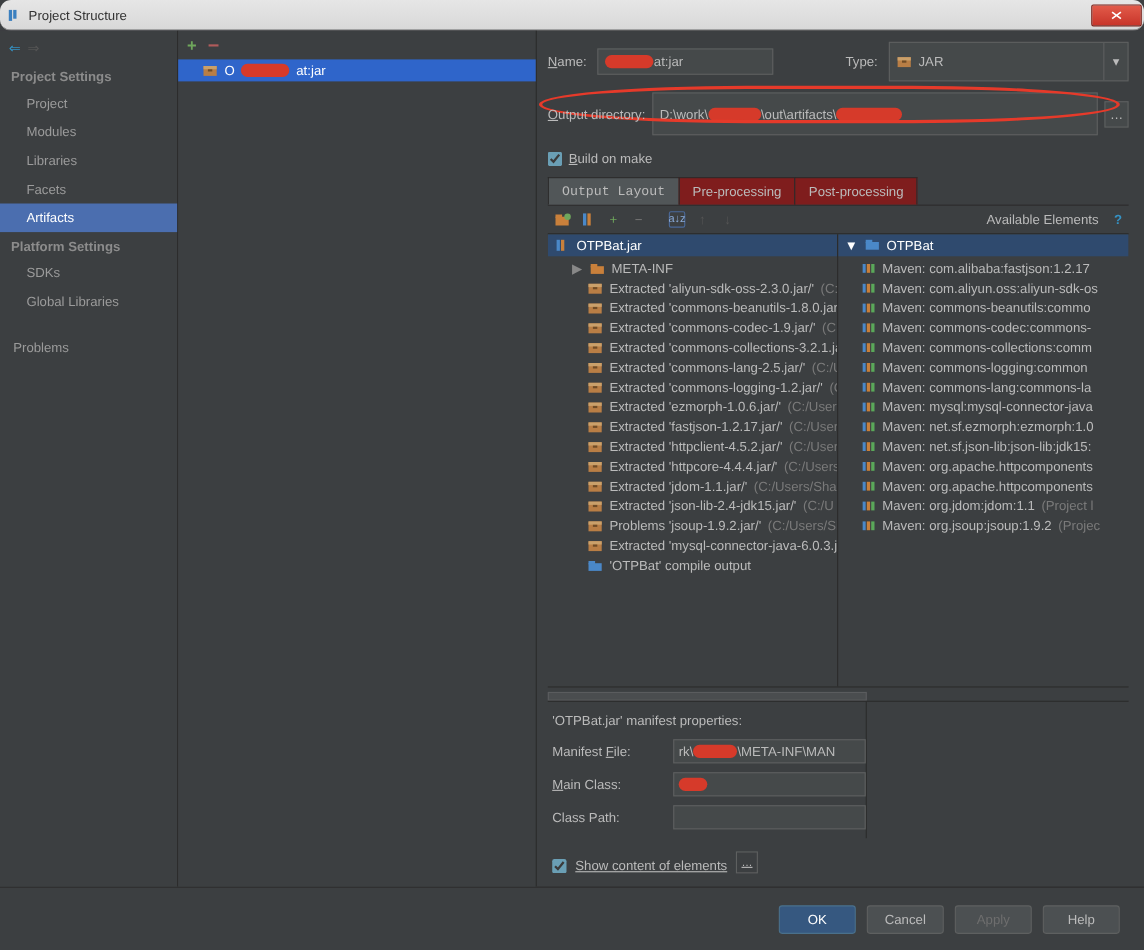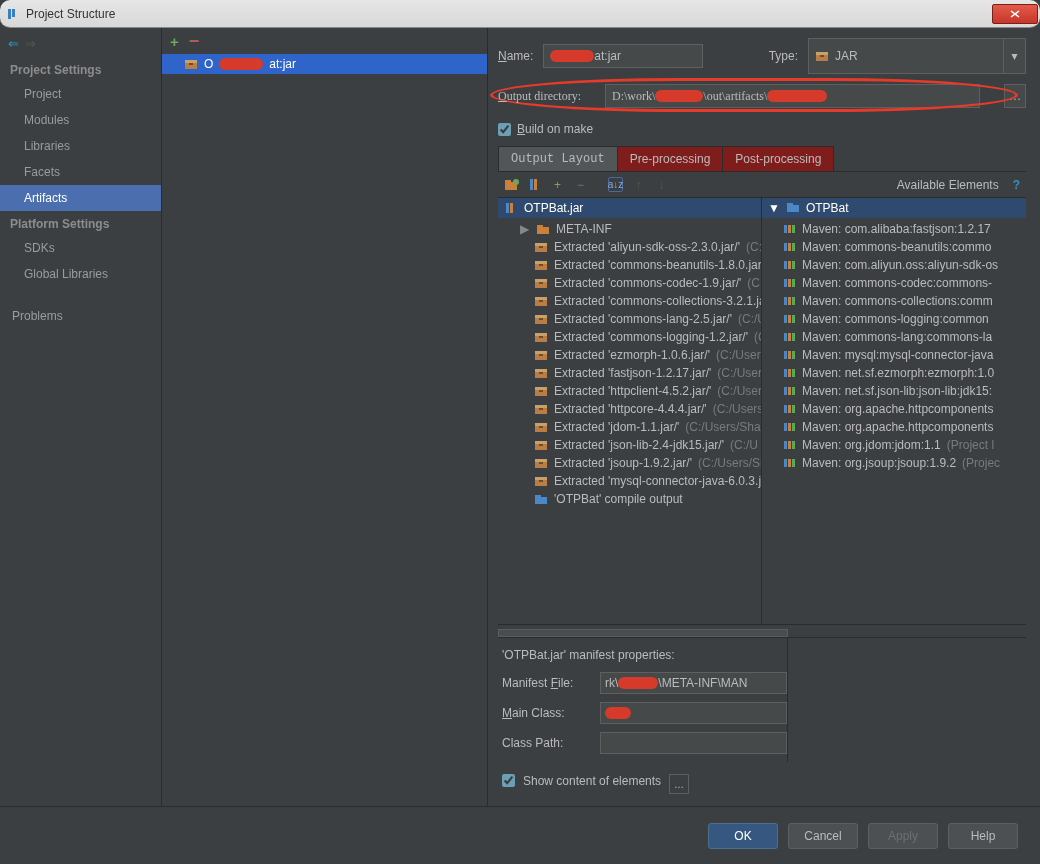--- a/index.html
+++ b/index.html
@@ -100,24 +100,24 @@
   .formrow { display:flex; align-items:center; gap:10px; margin-bottom:10px;}
   .formrow label { color:#bbb; }
   .formrow label u { text-decoration: underline; }
   .txt {
     background:#45494a; border:1px solid #5e6060; color:#bbb;
     height:24px; padding:0 6px; font-size:12px;
   }
   .select { display:flex; align-items:center; background:#45494a; border:1px solid #5e6060;
     height:36px; padding:0 6px; gap:6px; flex:1; position:relative;}
   .select .caret { position:absolute; right:0; top:0; width:22px; height:100%; border-left:1px solid #5e6060; display:flex; align-items:center; justify-content:center;}
-  .outrow { display:flex; align-items:center; gap:24px; margin-bottom:10px; position:relative;font-family:Liberation Serif, serif;}
+  .outrow { display:flex; align-items:center; gap:6px; margin-bottom:10px; position:relative;}
   .outrow .outfield {
     flex:1; display:flex; align-items:center; background:#45494a; border:1px solid #5e6060;
-    height:24px; padding:0 6px; overflow:hidden; white-space:nowrap;
+    height:39px; padding:0 6px; overflow:hidden; white-space:nowrap;
   }
   .outrow .browse { width:22px; height:24px; background:#45494a; border:1px solid #5e6060; display:flex; align-items:center; justify-content:center; color:#bbb;}
   .redoval {
     position:absolute; left:-8px; right:8px; top:-6px; height:34px;
     border:3px solid #e63a2a; border-radius:50%/70%; pointer-events:none;
   }
   .chkrow { display:flex; align-items:center; gap:6px; margin:4px 0 10px;}
   input[type=checkbox]{ width:13px; height:13px; accent-color:#6a9fb5;}
   
   .tabs { display:flex; border-bottom:1px solid #2b2b2b; }
@@ -146,27 +146,27 @@
   .node .caret { color:#888; width:10px;}
   .node .txtlbl { color:#bbb;}
   .node .path { color:#7a7a7a;}
   .libico { width:12px; height:10px; }
   .manifestbox {
     border-right:1px solid #2b2b2b;
     width:290px;
     padding:10px 0 0 4px;
   }
   .manifestbox .mtitle { color:#bbb; margin-bottom:10px;}
-  .manifestbox .mrow { display:flex; align-items:center; gap:8px; margin-bottom:8px;}
+  .manifestbox .mrow { display:flex; align-items:center; gap:20px; margin-bottom:8px;}
   .manifestbox .mrow label { width:90px;}
   .manifestbox .mrow .mfld {
     flex:1; background:#45494a; border:1px solid #5e6060; height:22px; display:flex; align-items:center; padding:0 4px; overflow:hidden; white-space:nowrap;
   }
   .bottombar { display:flex; gap:10px; border-top:1px solid #2b2b2b;}
-  .contentchk { padding:12px 4px 8px; display:flex; align-items:flex-start; gap:8px;}
+  .contentchk { padding:12px 4px 8px; display:flex; align-items:flex-end; gap:8px;text-decoration:underline;}
   .contentchk .browse2 { width:20px; height:20px; border:1px solid #5e6060; display:flex; align-items:center; justify-content:center; color:#bbb; font-size:10px;}
   .mhandle { height:8px; background:#4a4d4f; border:1px solid #5a5c5e; margin-top:4px; width:290px; }
   svg { display:block;}
 </style>
 </head>
 <body>
 
 <div class="titlebar">
   <div class="left">
     <span class="logo">
@@ -450,21 +450,21 @@
                 <span class="path"> (C:/U</span>
               </div>
               <div class="node indent2">
                 <span>
                   <svg width="14" height="12">
                     <rect x="1" y="2" width="12" height="9" fill="#b97e45"></rect>
                     <rect x="1" y="2" width="12" height="3" fill="#caa06a"></rect>
                     <rect x="5" y="5" width="4" height="2" fill="#704c26"></rect>
                   </svg>
                 </span>
-                <span class="txtlbl">Extracted 'jsoup-1.9.2.jar/'</span>
+                <span class="txtlbl">Problems 'jsoup-1.9.2.jar/'</span>
                 <span class="path"> (C:/Users/Sh</span>
               </div>
               <div class="node indent2">
                 <span>
                   <svg width="14" height="12">
                     <rect x="1" y="2" width="12" height="9" fill="#b97e45"></rect>
                     <rect x="1" y="2" width="12" height="3" fill="#caa06a"></rect>
                     <rect x="5" y="5" width="4" height="2" fill="#704c26"></rect>
                   </svg>
                 </span>
@@ -507,31 +507,31 @@
               <span class="txtlbl">Maven: com.alibaba:fastjson:1.2.17</span>
             </div>
             <div class="node indent1">
               <span class="libico">
                 <svg width="12" height="10">
                   <rect x="0" y="1" width="3" height="8" fill="#4a88c8"></rect>
                   <rect x="4" y="1" width="3" height="8" fill="#c9803b"></rect>
                   <rect x="8" y="1" width="3" height="8" fill="#5aa85a"></rect>
                 </svg>
               </span>
+              <span class="txtlbl">Maven: com.aliyun.oss:aliyun-sdk-os</span>
+            </div>
+            <div class="node indent1">
+              <span class="libico">
+                <svg width="12" height="10">
+                  <rect x="0" y="1" width="3" height="8" fill="#4a88c8"></rect>
+                  <rect x="4" y="1" width="3" height="8" fill="#c9803b"></rect>
+                  <rect x="8" y="1" width="3" height="8" fill="#5aa85a"></rect>
+                </svg>
+              </span>
               <span class="txtlbl">Maven: commons-beanutils:commo</span>
-            </div>
-            <div class="node indent1">
-              <span class="libico">
-                <svg width="12" height="10">
-                  <rect x="0" y="1" width="3" height="8" fill="#4a88c8"></rect>
-                  <rect x="4" y="1" width="3" height="8" fill="#c9803b"></rect>
-                  <rect x="8" y="1" width="3" height="8" fill="#5aa85a"></rect>
-                </svg>
-              </span>
-              <span class="txtlbl">Maven: com.aliyun.oss:aliyun-sdk-os</span>
             </div>
             <div class="node indent1">
               <span class="libico">
                 <svg width="12" height="10">
                   <rect x="0" y="1" width="3" height="8" fill="#4a88c8"></rect>
                   <rect x="4" y="1" width="3" height="8" fill="#c9803b"></rect>
                   <rect x="8" y="1" width="3" height="8" fill="#5aa85a"></rect>
                 </svg>
               </span>
               <span class="txtlbl">Maven: commons-codec:commons-</span>

